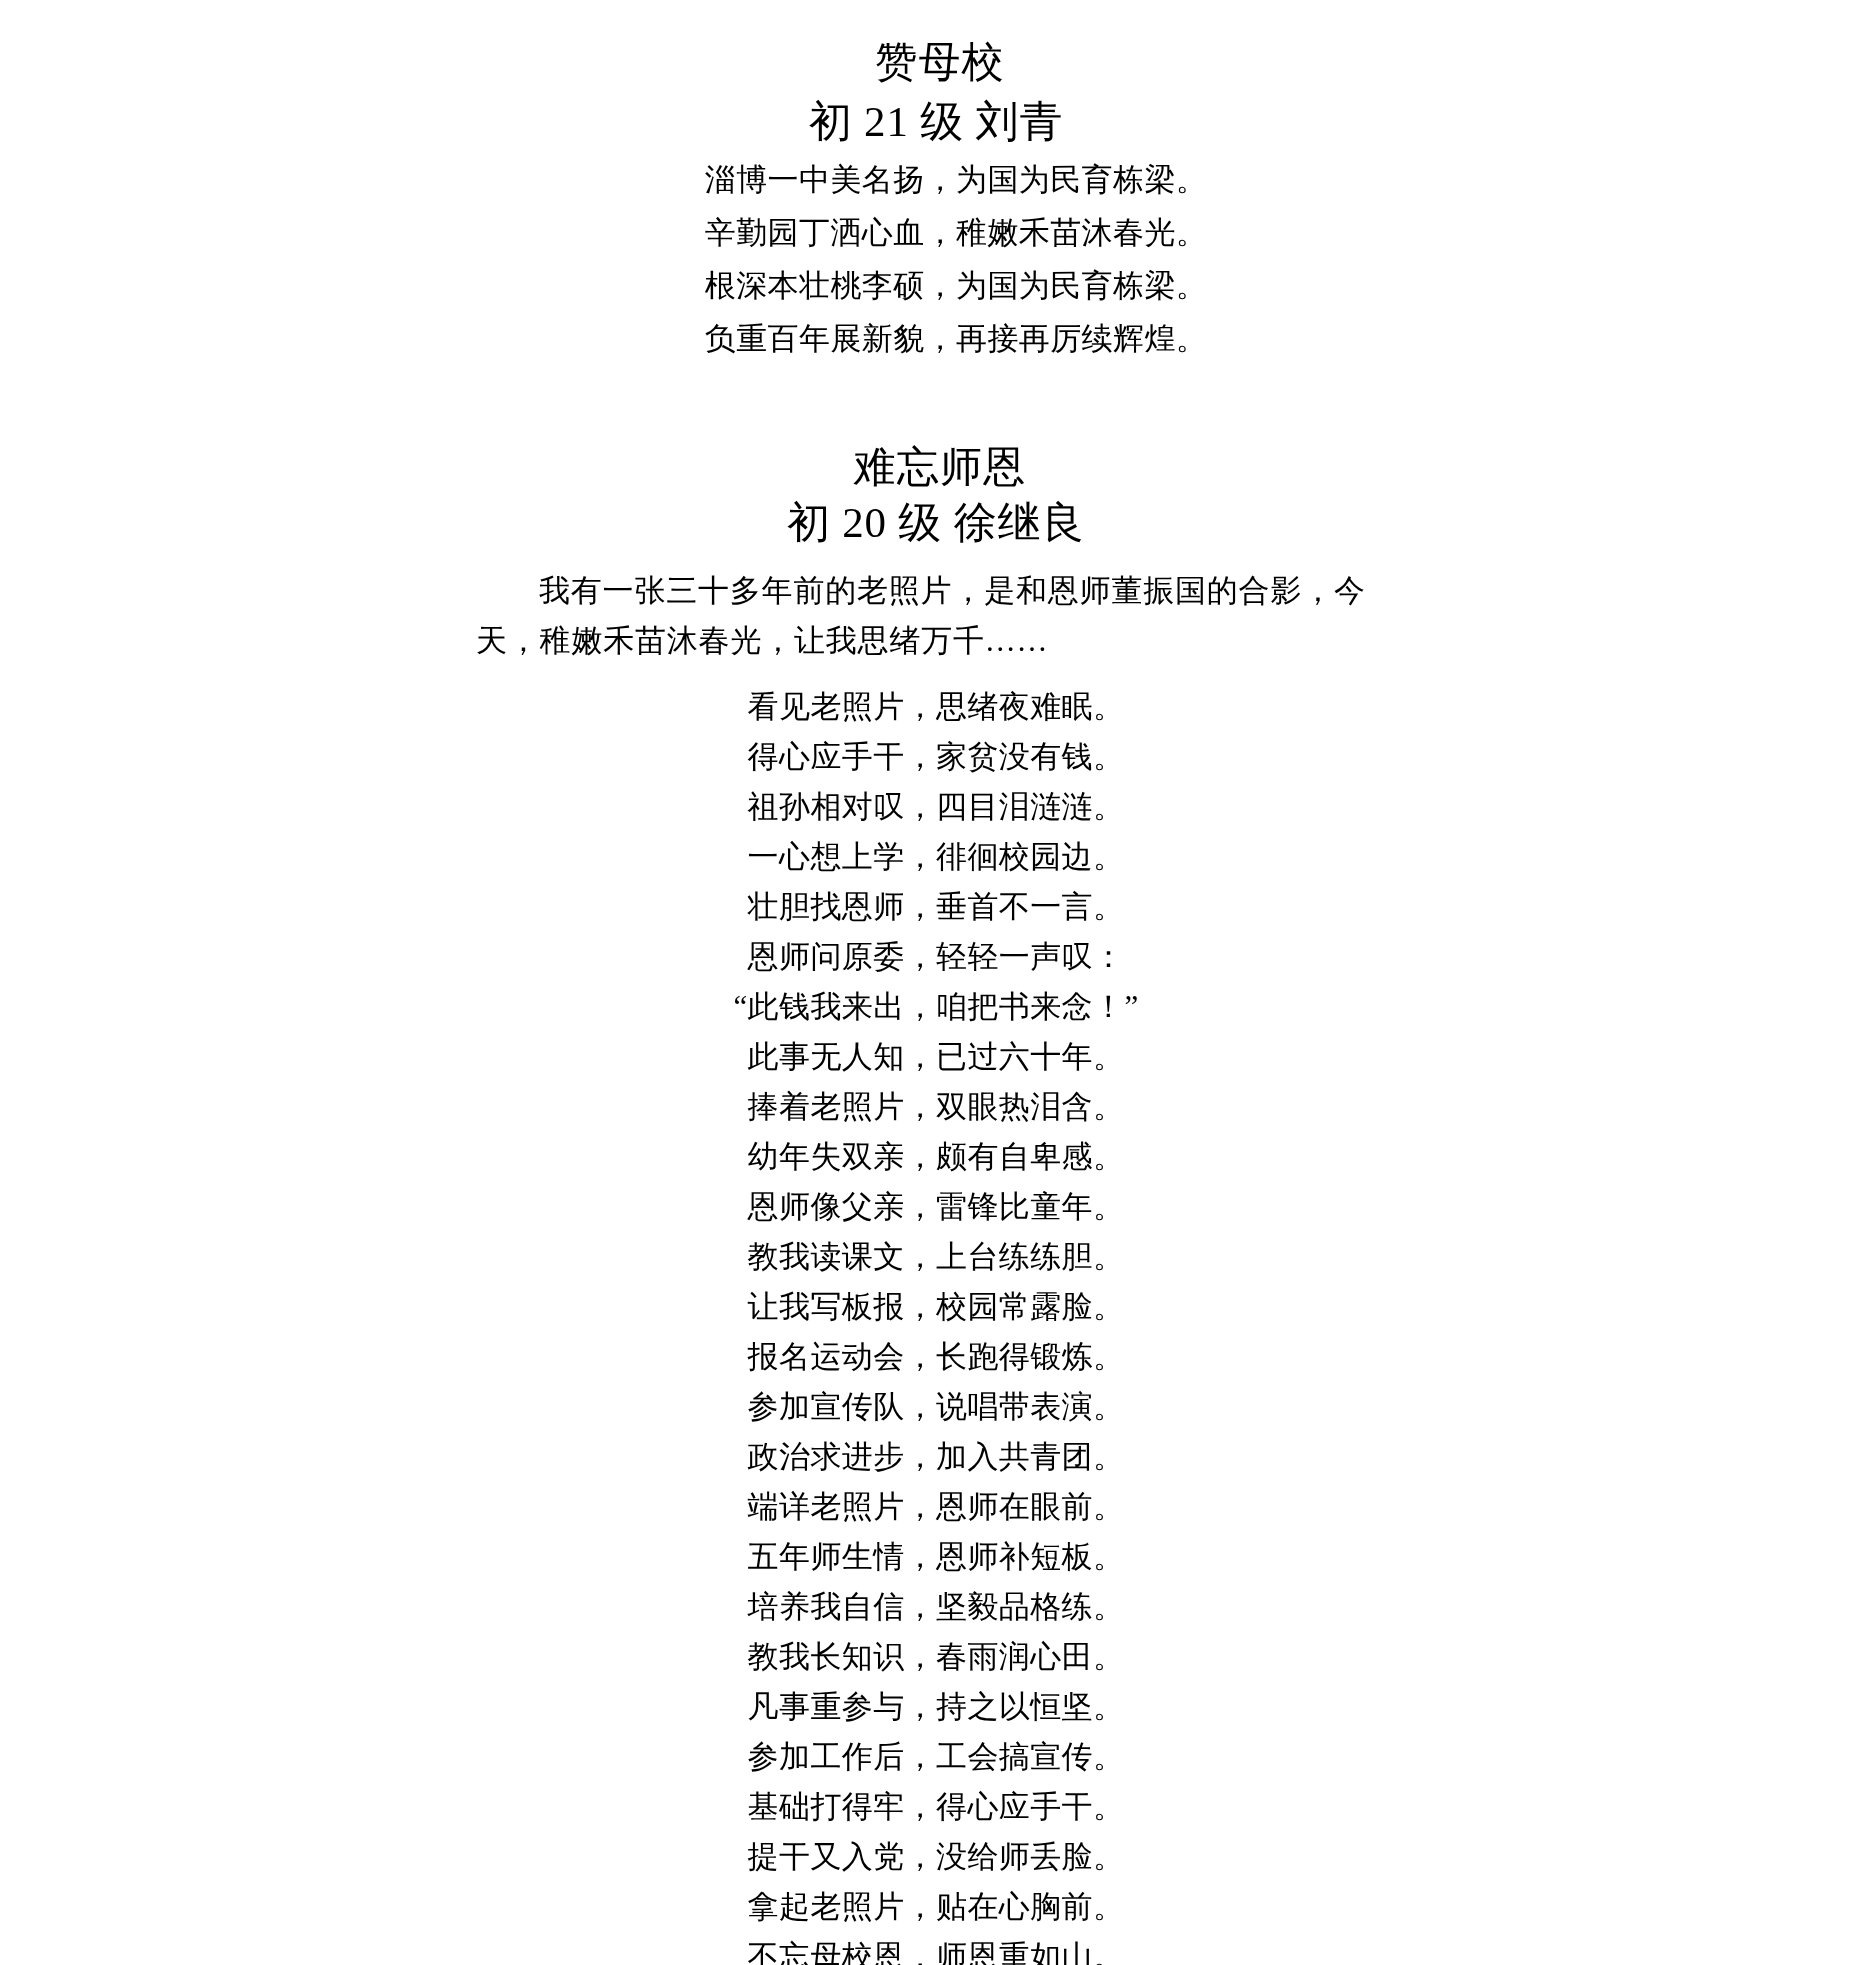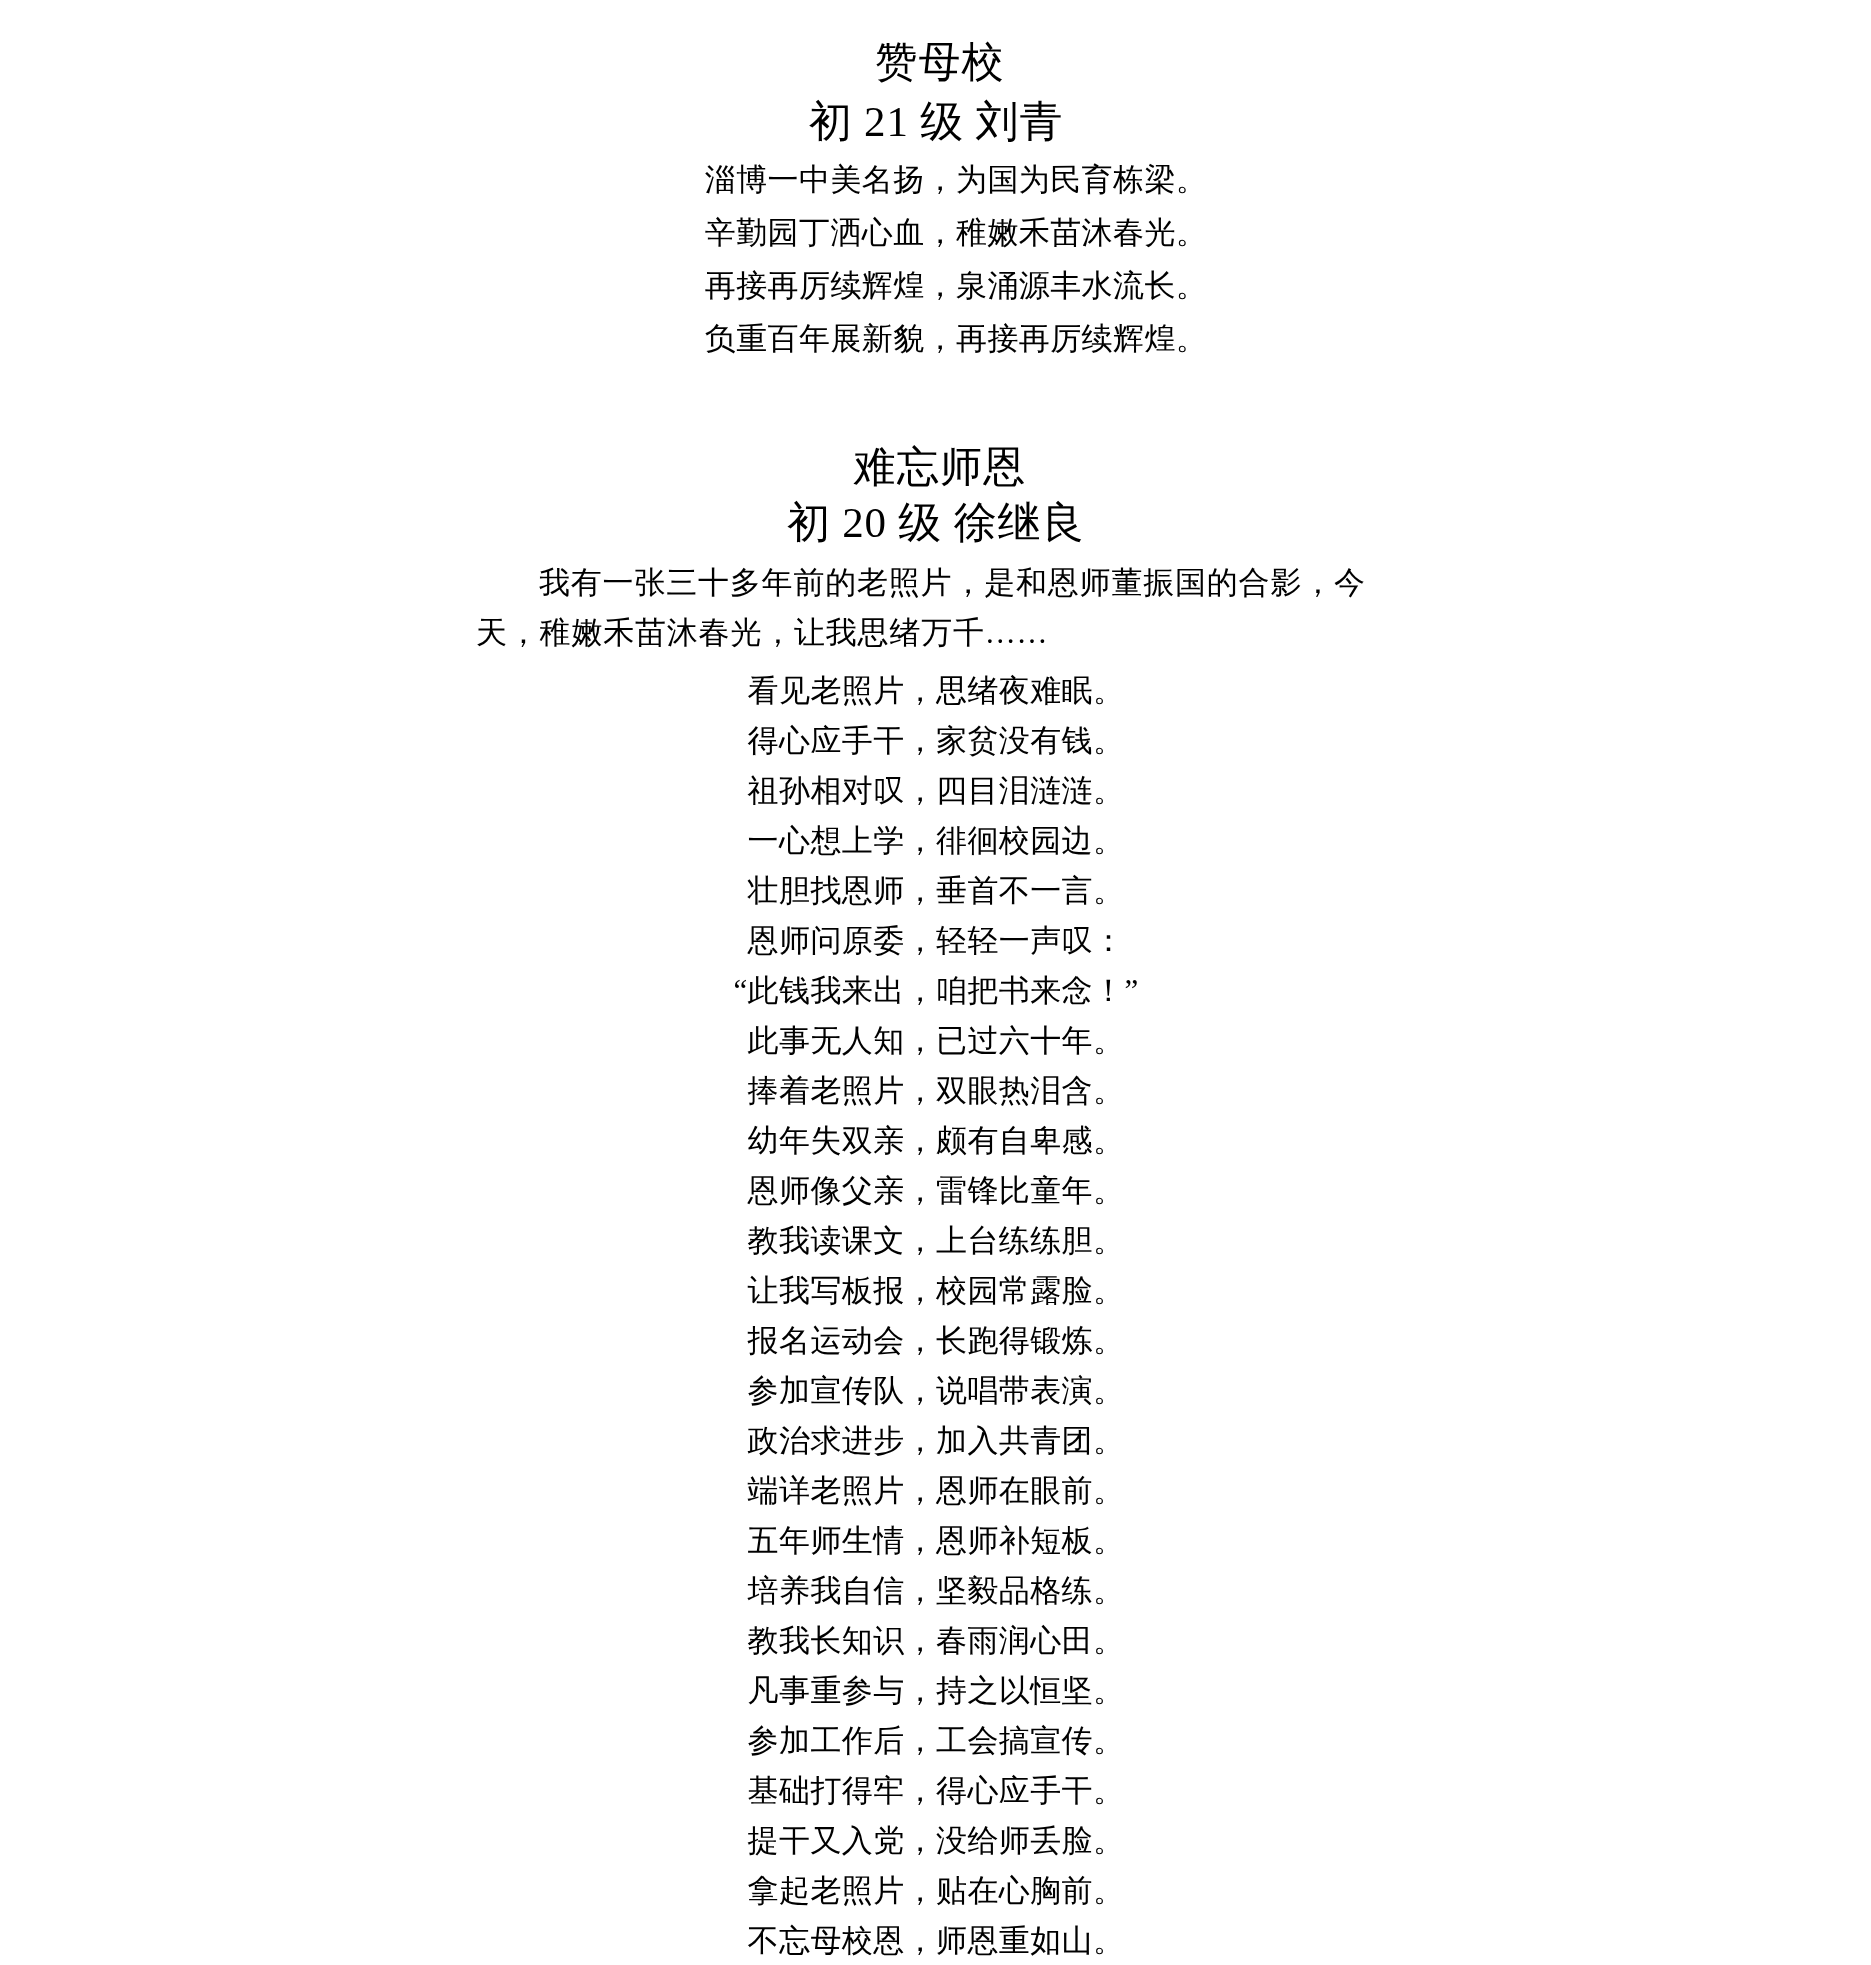--- a/index.html
+++ b/index.html
@@ -57,21 +57,21 @@
     letter-spacing: 0.4px;
     white-space: nowrap;
   }
 
   .poem-gap {
     height: 75px;
   }
 
   .poem-intro {
     width: 920px;
-    margin: 8px auto;
+    margin: 16px auto;
     text-align: left;
   }
 
   .intro-line {
     font-size: 31px;
     line-height: 50px;
     letter-spacing: 0.8px;
     white-space: nowrap;
   }
 
@@ -83,21 +83,21 @@
 <body>
 
 <div class="page">
 
   <section class="poem poem-1">
     <h1 class="poem-title">赞母校</h1>
     <div class="poem-author">初 21 级 刘青</div>
     <div class="poem-lines">
         <div class="poem-line first">淄博一中美名扬，为国为民育栋梁。</div>
         <div class="poem-line">辛勤园丁洒心血，稚嫩禾苗沐春光。</div>
-        <div class="poem-line">再接再厉续辉煌，泉涌源丰水流长。</div>
+        <div class="poem-line">根深本壮桃李硕，为国为民育栋梁。</div>
         <div class="poem-line">负重百年展新貌，再接再厉续辉煌。</div>
       </div>
   </section>
 
   <div class="poem-gap"></div>
 
   <section class="poem poem-2">
     <h1 class="poem-title">难忘师恩</h1>
     <div class="poem-author">初 20 级 徐继良</div>
     <div class="poem-intro">

